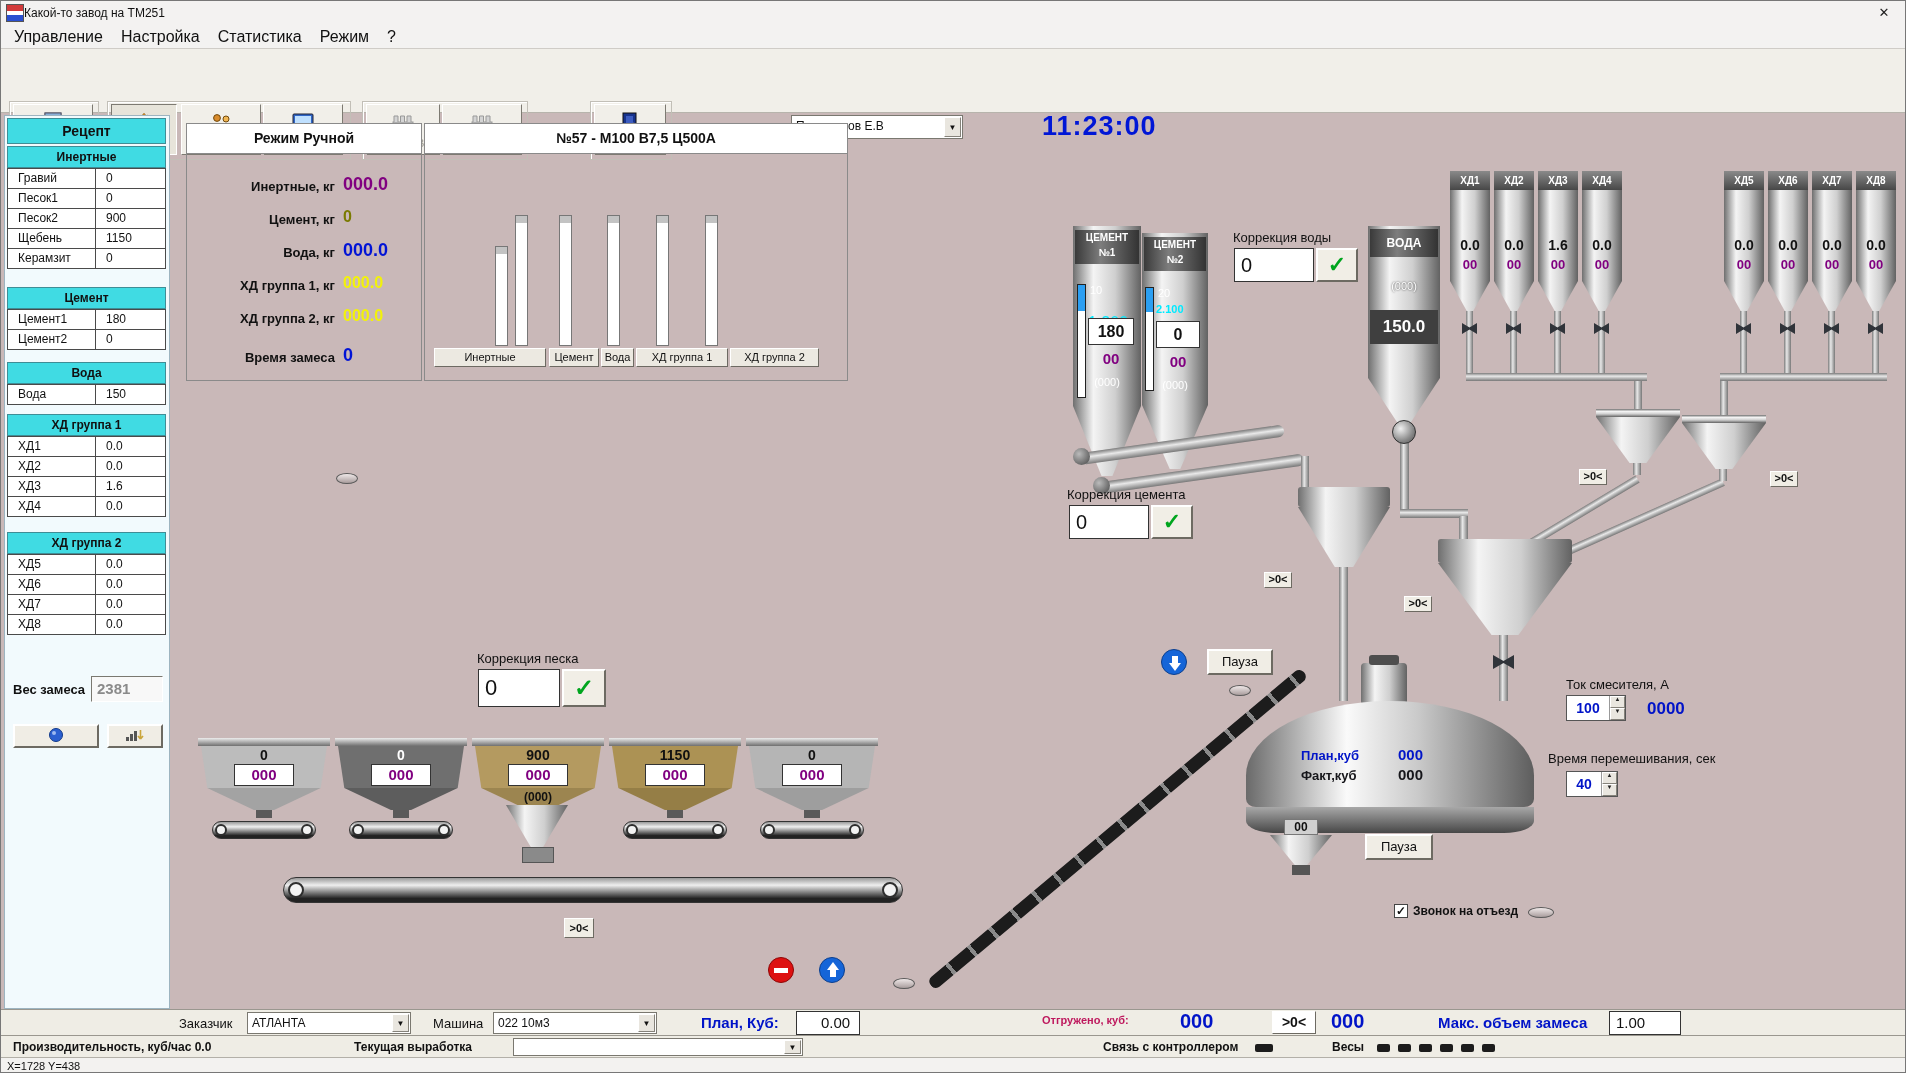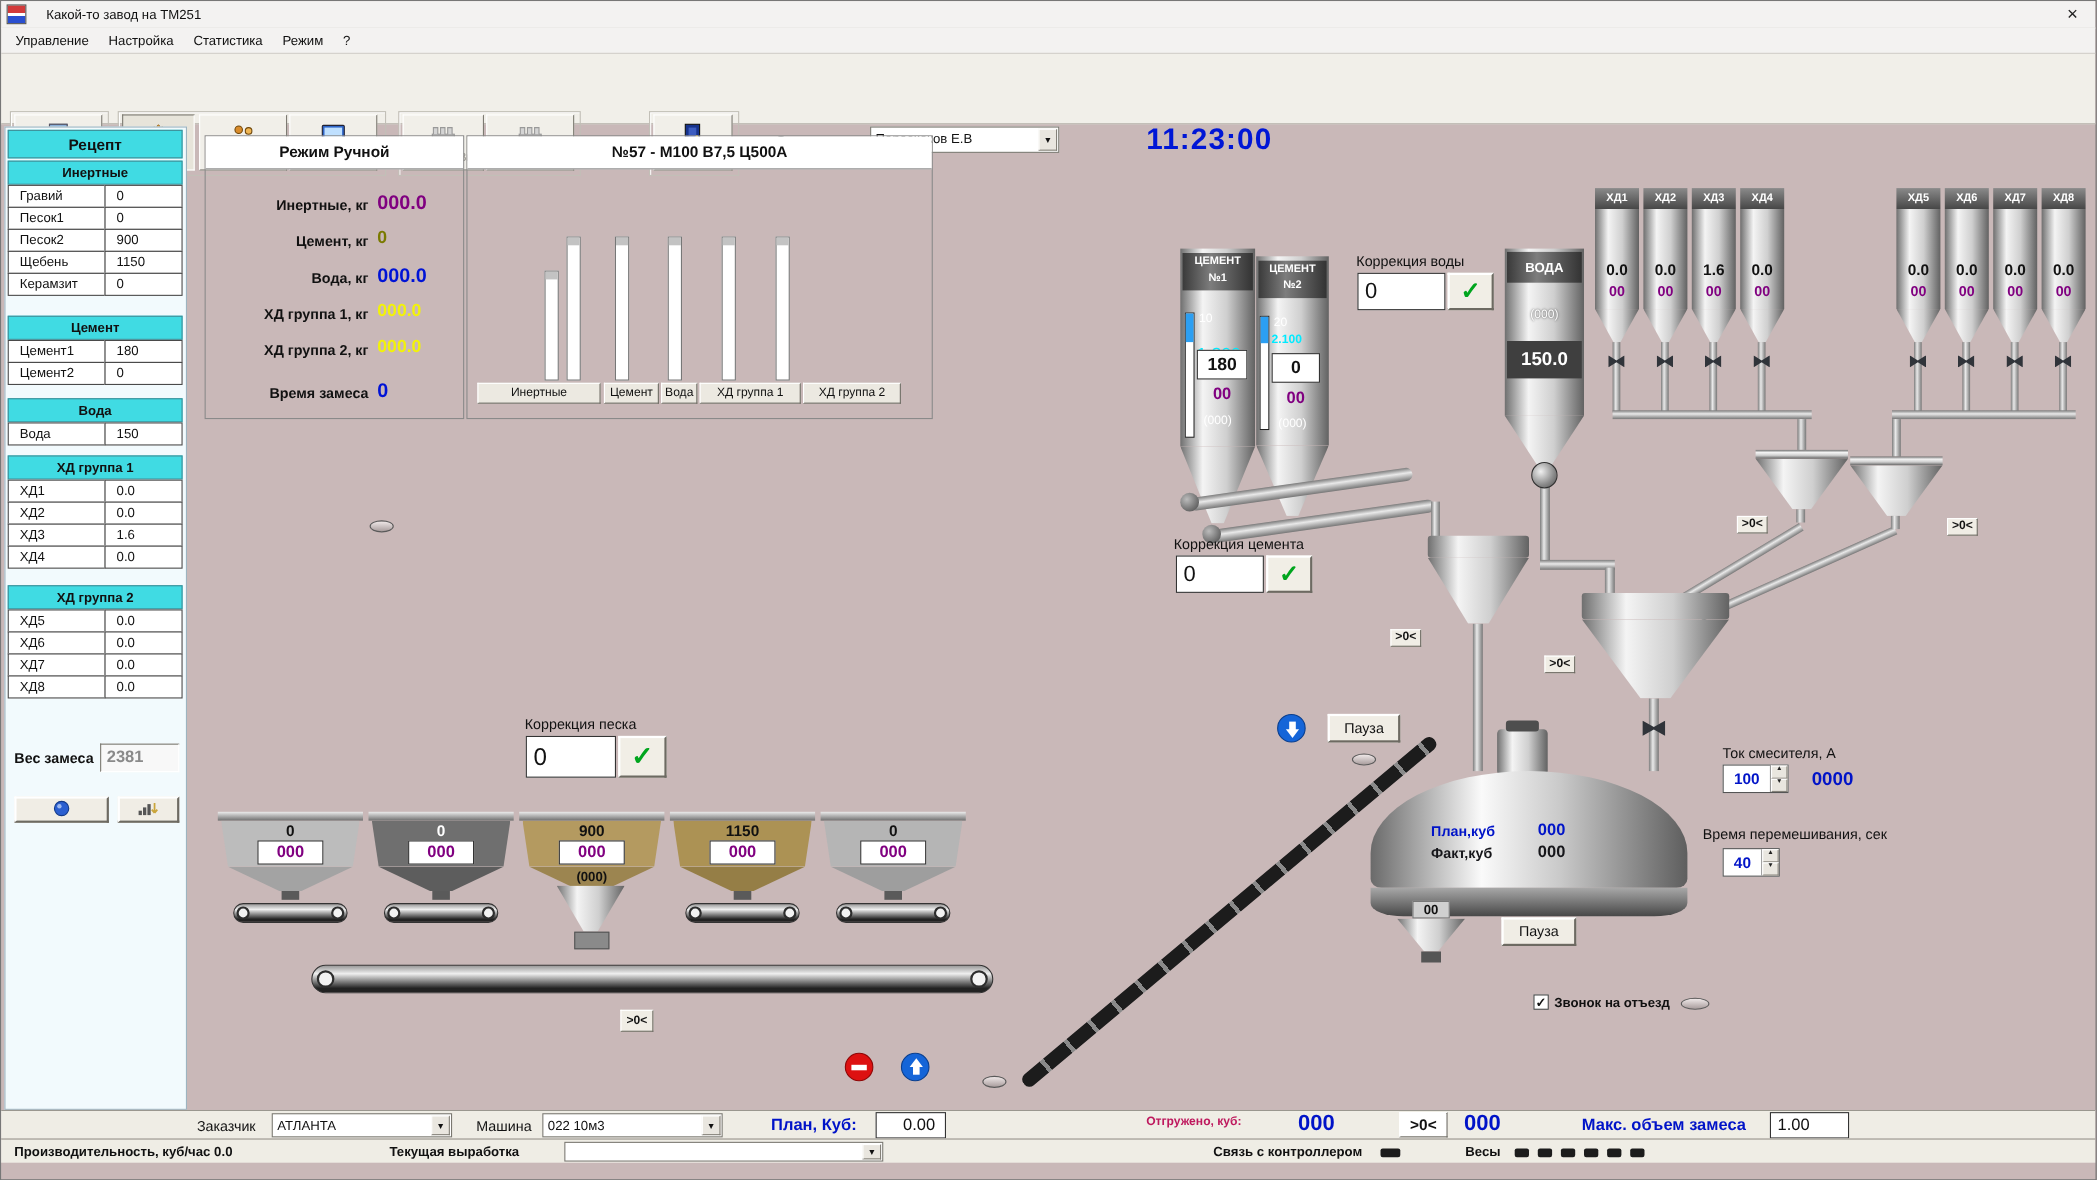--- a/index.html
+++ b/index.html
@@ -1,24 +1,24 @@
 <!DOCTYPE html>
 <html><head>
 <meta charset="utf-8">
 <style>
   html,body{margin:0;padding:0;background:#666}
   #root{position:relative;width:1906px;height:1073px;overflow:hidden;background:#c9b8b8;
         font-family:"Liberation Sans",sans-serif;color:#111;border:1px solid #777;box-sizing:border-box}
   
   .titlebar{position:absolute;left:0;top:0;width:100%;height:24px;background:#f3f2f1;border-bottom:1px solid #d8d6d2;display:flex;align-items:center}
   .appicon{width:16px;height:16px;margin-left:5px;background:linear-gradient(180deg,#d23a3a 0 40%,#fff 40% 60%,#2a4fd0 60% 100%);border:1px solid #555}
-  .title-text{font-size:12px;margin-left:18px}
+  .title-text{font-size:12px;margin-left:0}
   .close-btn{position:absolute;right:0;top:0;width:42px;height:23px;text-align:center;line-height:23px;font-size:13px;color:#222}
   .menubar{position:absolute;left:0;top:24px;width:100%;height:24px;background:#f3f2f1;border-bottom:1px solid #cfccc7;display:flex;align-items:center;padding-left:4px;box-sizing:border-box}
-  .menu-item{font-size:12px;padding:3px 9px}
+  .menu-item{font-size:16px;padding:3px 9px}
   .toolbar{position:absolute;left:0;top:48px;width:100%;height:64px;background:#f1efe9;border-bottom:1px solid #b7b4ac;box-sizing:border-box}
   .tgroup{position:absolute;top:52px;height:57px;border:1px solid #c2bfb7;box-shadow:inset 1px 1px 0 #fff}
   .tbtn{position:absolute;top:55px;height:51px;box-sizing:border-box;border:1px solid;border-color:#fff #7d7a72 #7d7a72 #fff;background:#f1efe9;display:flex;flex-direction:column;align-items:center;justify-content:center;font-size:11px;gap:1px}
   .tbtn.pressed{border-color:#7d7a72 #fff #fff #7d7a72;background:#e7e4da}
   .tbtn.disabled{color:#98958d}
   .op-label{position:absolute;font-size:13px;font-weight:bold;color:#222}
   .clock{position:absolute;font-size:27px;font-weight:bold;color:#0016d6;letter-spacing:1px}
   
   .dd{position:absolute;background:#fff;border:1px solid #7a7870;box-sizing:border-box}
   .dd .val{font-size:12px;padding:3px 4px 0 4px;white-space:nowrap;overflow:hidden;display:block;width:calc(100% - 20px)}
@@ -622,14 +622,15 @@
     <div class="ind" style="left:1254px;top:8px;width:18px;height:8px"></div>
     <span class="blbl" style="left:1331px;top:4px">Весы</span>
     <div class="ind" style="left:1376px;top:8px;width:13px;height:8px"></div>
     <div class="ind" style="left:1397px;top:8px;width:13px;height:8px"></div>
     <div class="ind" style="left:1418px;top:8px;width:13px;height:8px"></div>
     <div class="ind" style="left:1439px;top:8px;width:13px;height:8px"></div>
     <div class="ind" style="left:1460px;top:8px;width:13px;height:8px"></div>
     <div class="ind" style="left:1481px;top:8px;width:13px;height:8px"></div>
   </div>
 
+  <div class="statusbar">X=1728 Y=438</div>
 
 </div>
 
 </body></html>

